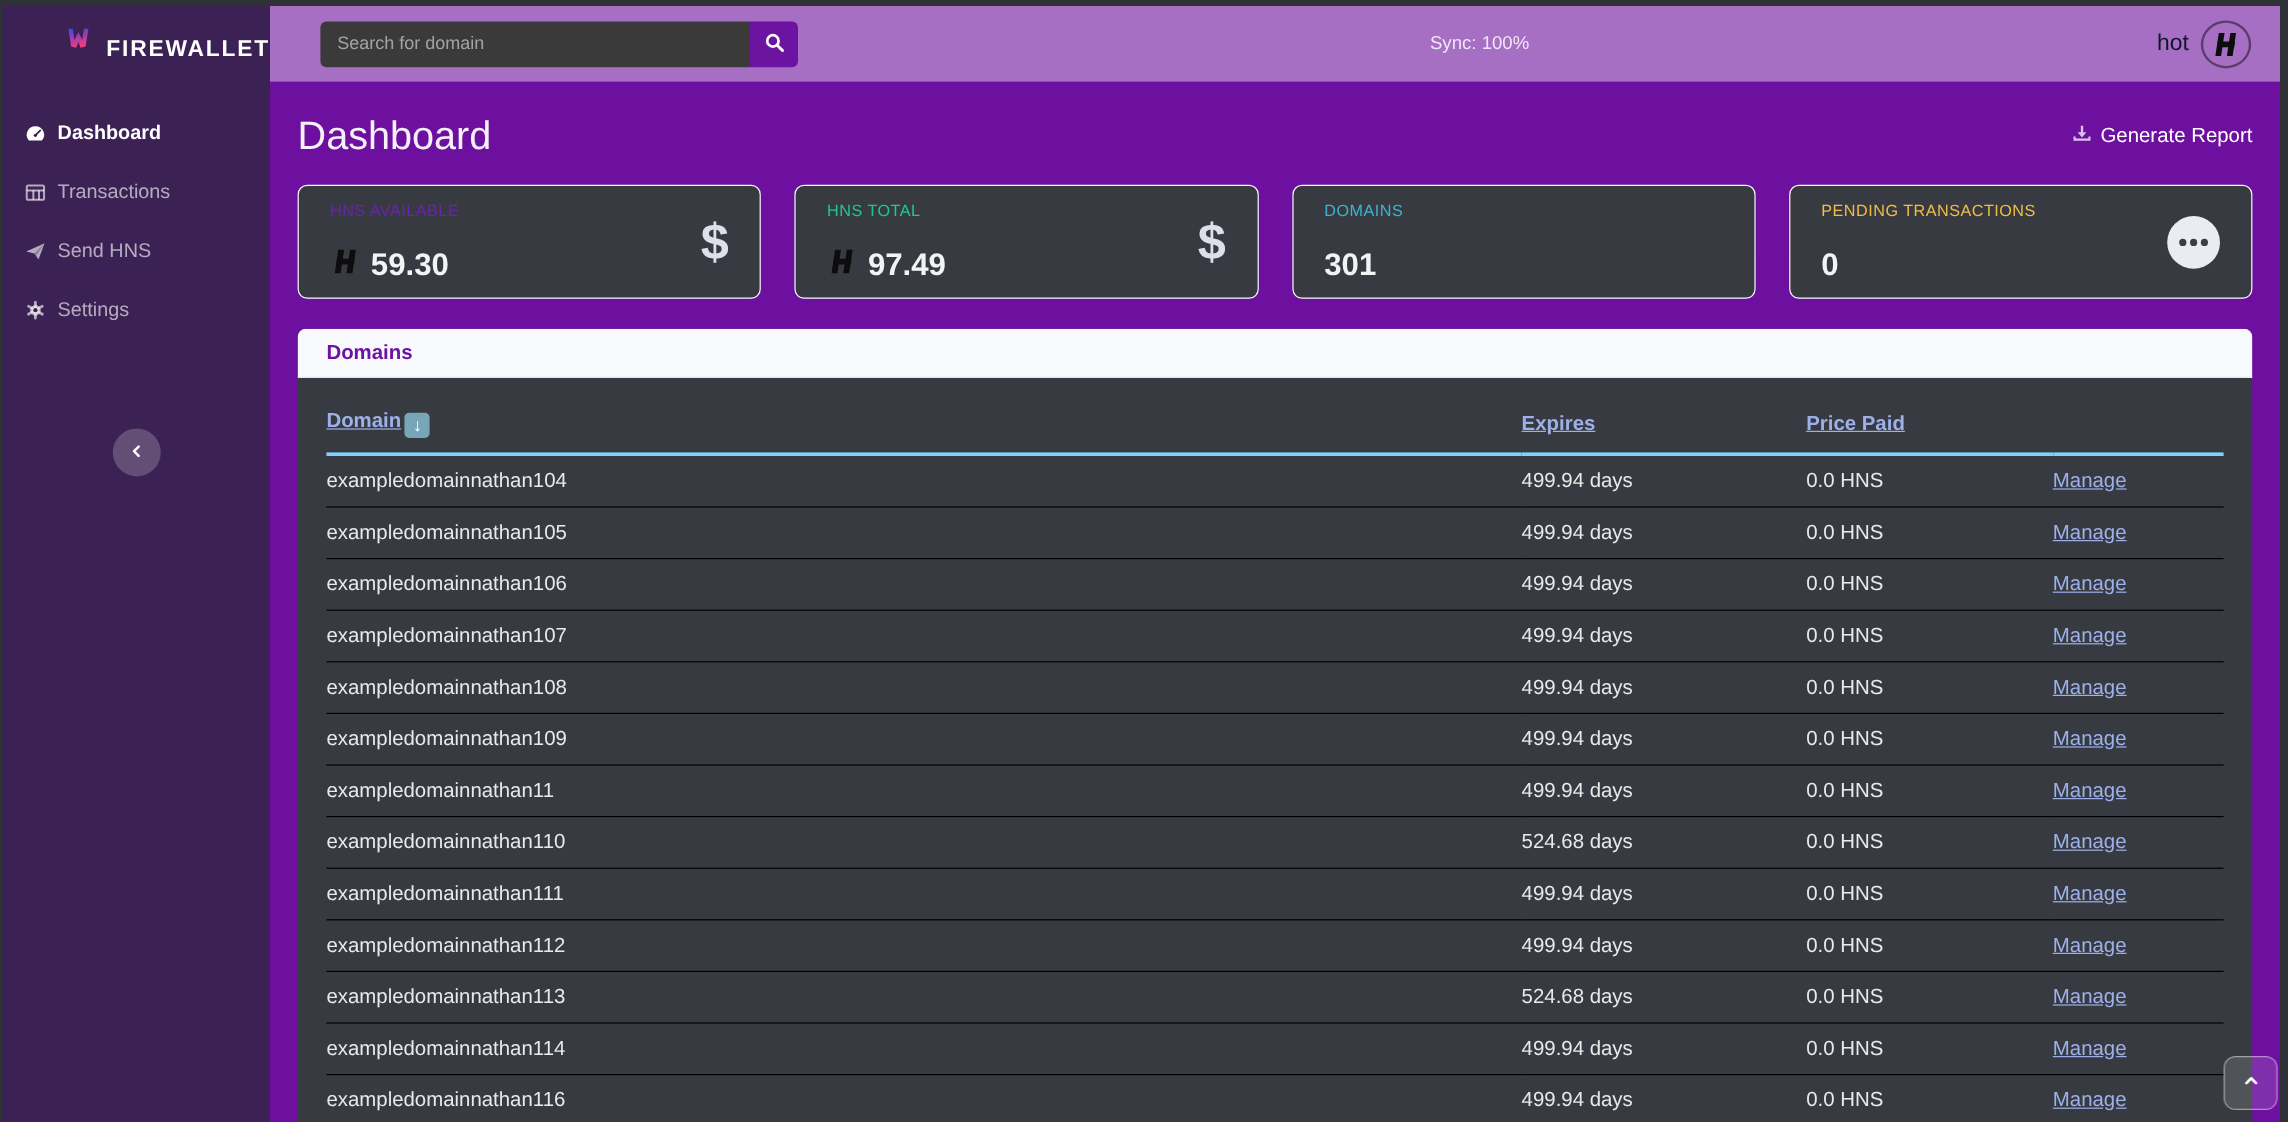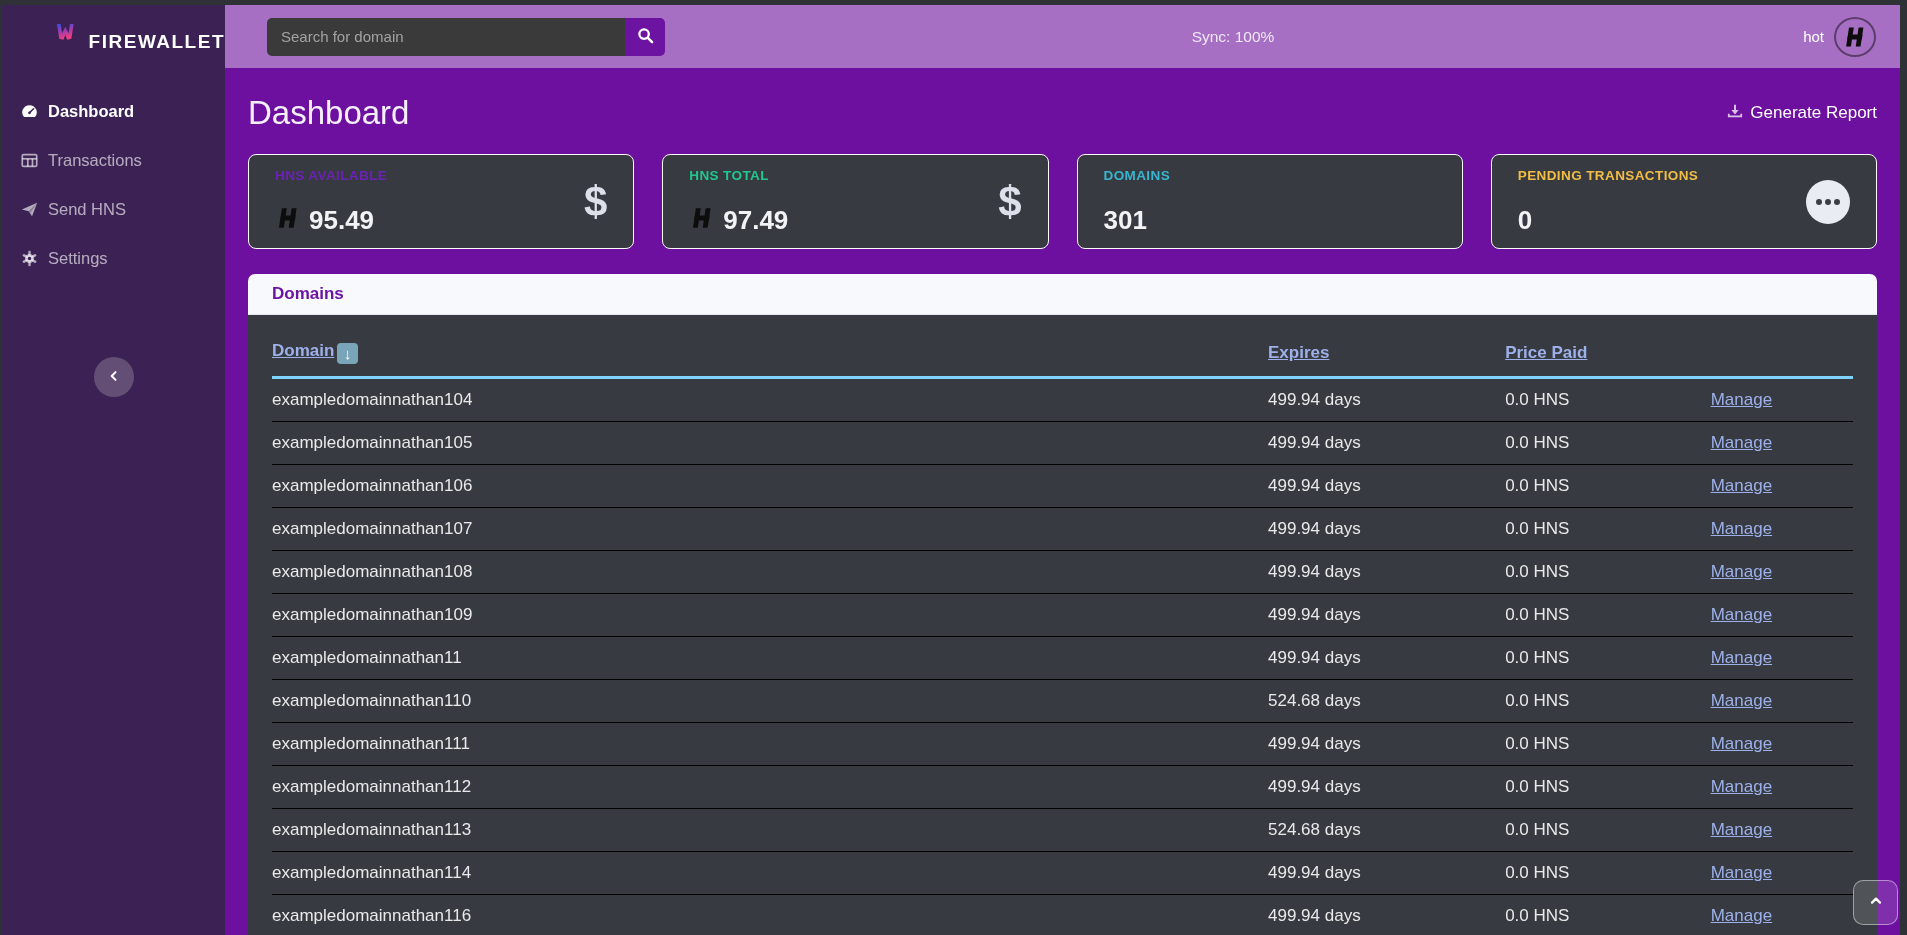--- a/index.html
+++ b/index.html
@@ -30,36 +30,36 @@
             padding:0 24px; flex:0 0 63px; }
   .searchbox { display:flex; height:38px; margin-left:18px; }
   .searchbox input { width:358px; height:38px; background:#3a3a3a; border:none; outline:none;
                      border-radius:5px 0 0 5px; padding:0 14px; color:#d6d6d6; font-size:15px;
                      font-family:inherit; }
   .searchbox input::placeholder { color:#a3a3a3; }
   .search-btn { width:40px; height:38px; background:#6d13a2; border:none; border-radius:0 5px 5px 0;
                 cursor:pointer; display:flex; align-items:center; justify-content:center; }
   .sync { position:absolute; left:938px; width:140px; text-align:center; color:#efe7f5; font-size:15.5px; }
   .wallet { margin-left:auto; display:flex; align-items:center; gap:10px; }
-  .wallet-name { color:#ffffff; font-size:15px; }
+  .wallet-name { color:#0f172a; font-size:19px; }
   .hns-circle { width:42px; height:40px; border-radius:50%; border:2px solid rgba(0,0,0,0.45);
                 display:flex; align-items:center; justify-content:center; cursor:pointer; }
 
   .content { flex:1; padding:0 23px; overflow:hidden; }
   .page-head { display:flex; align-items:center; justify-content:space-between; margin-top:26px; }
   .page-title { color:#f5f0f8; font-size:33px; font-weight:400; }
   .gen-report { display:flex; align-items:flex-start; gap:7px; color:#ffffff; font-size:17px;
                 text-decoration:none; cursor:pointer; }
   .gen-report svg { opacity:0.75; }
 
   
   .cards { display:flex; gap:28px; margin-top:22px; }
   .card { flex:1; height:95px; background:#373b41; border:1px solid #fafafa; border-radius:8px;
           display:flex; align-items:center; justify-content:space-between; padding:0 26px; }
-  .card-label { font-size:13.5px; font-weight:bold; letter-spacing:0.4px; margin-bottom:22px; }
+  .card-label { font-size:13.5px; font-weight:normal; letter-spacing:0.4px; margin-bottom:22px; }
   .card-value-row { display:flex; align-items:center; gap:8px; }
   .card-value { color:#f2f3f5; font-size:26px; font-weight:bold; }
   .hns-glyph svg { width:26px; height:22px; }
   .dollar { color:#dde0ea; font-size:42px; font-weight:bold; line-height:1; }
   .ellipsis-circle { width:44px; height:44px; border-radius:50%; background:#eaecf4;
                      display:flex; align-items:center; justify-content:center; gap:3px; }
   .ellipsis-circle i { width:6px; height:6px; border-radius:50%; background:#3a3e45; }
 
   
   .panel { margin-top:25px; border-radius:7px 7px 0 0; overflow:hidden; }
@@ -208,21 +208,21 @@
             <div>
               <div class="card-label" style="color: rgb(107, 33, 180);">HNS AVAILABLE</div>
               <div class="card-value-row">
                 <span class="hns-glyph"><svg viewBox="0 0 20 18">
                     <g fill="#0d0d0d">
                       <path d="M5 1 L9 1 L6.6 17 L2.6 17 Z"></path>
                       <path d="M13 1 L17 1 L14.6 17 L10.6 17 Z"></path>
                       <path d="M4.3 7 L16.3 7 L15.7 11 L3.7 11 Z"></path>
                     </g>
                   </svg></span>
-                <span class="card-value">95.49</span>
+                <span class="card-value">59.30</span>
               </div>
             </div>
             <span class="dollar">$</span>
           </div>
           <div class="card">
             <div>
               <div class="card-label" style="color: rgb(31, 200, 142);">HNS TOTAL</div>
               <div class="card-value-row">
                 <span class="hns-glyph"><svg viewBox="0 0 20 18">
                     <g fill="#0d0d0d">

